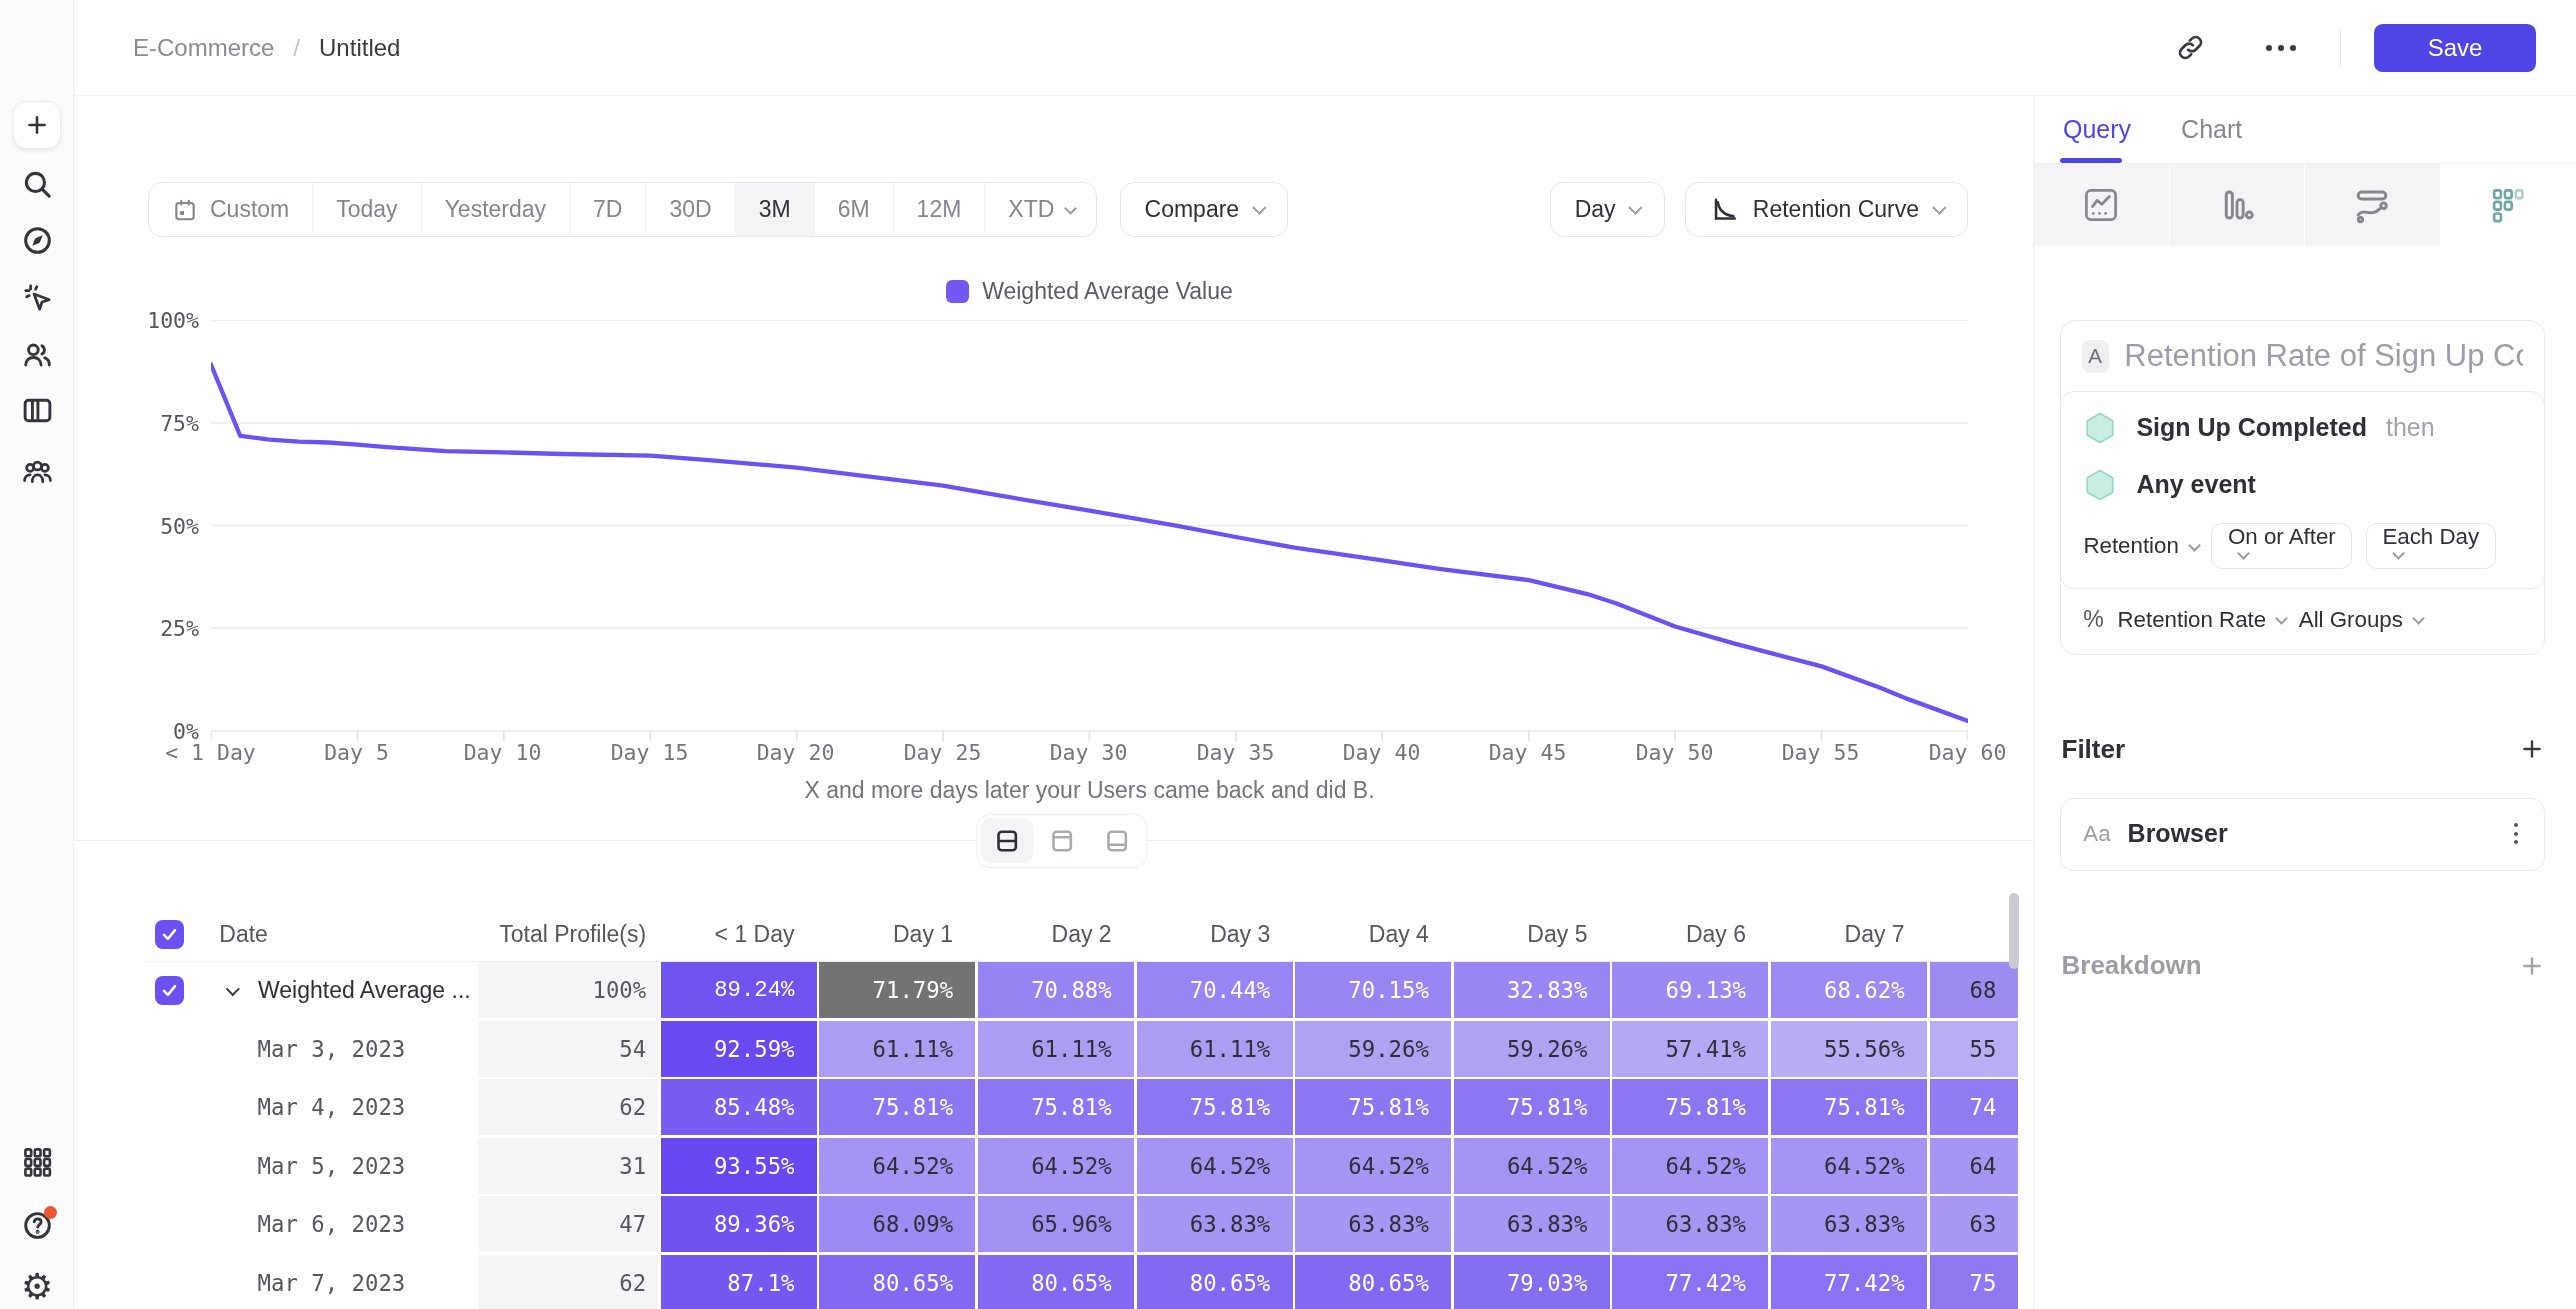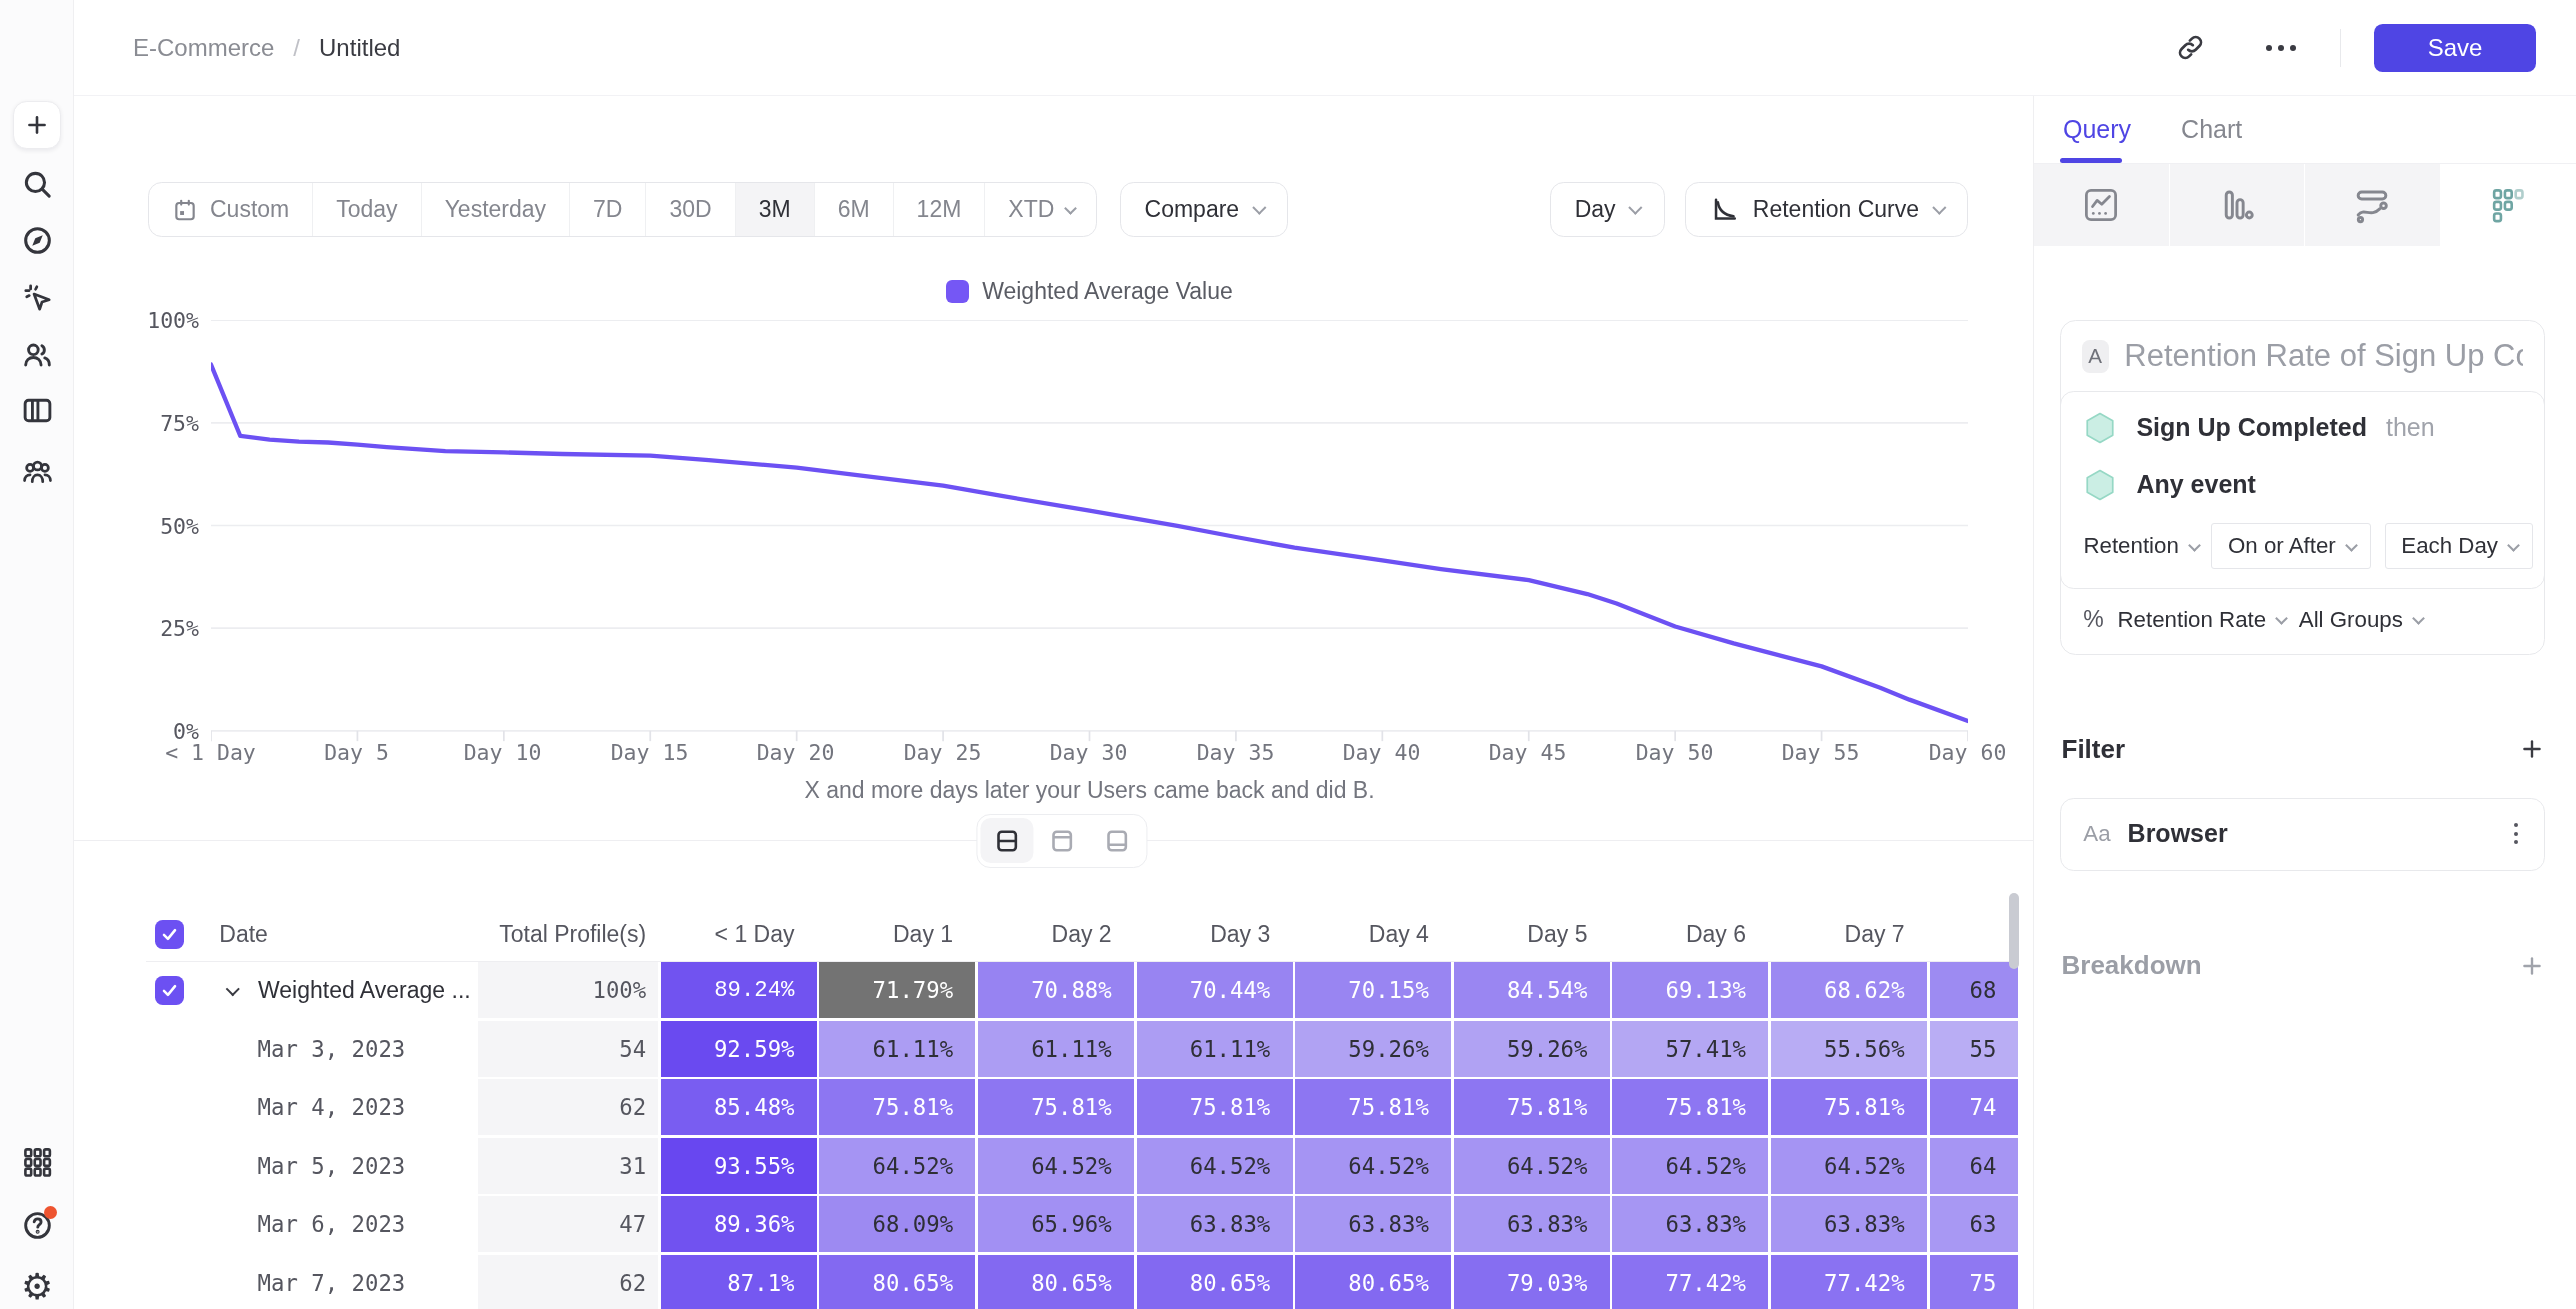--- a/index.html
+++ b/index.html
@@ -127,23 +127,23 @@
              font-size:20.6px; font-weight:500; display:flex; align-items:center; justify-content:center; }
   .q-title { font-size:31px; color:#9B9EA6; white-space:nowrap; overflow:hidden; }
   .q-inner { border:0.9px solid #E8E9EC; border-radius:13.7px; margin:0 -0.9px; }
   .event-row { display:flex; align-items:center; gap:19px; padding:14.6px 22.3px 0 22.3px; height:57px;
                cursor:pointer; }
   .event-name { font-size:25px; font-weight:600; color:#2F3037; }
   .event-suffix { font-size:25px; color:#A0A3AB; }
   .q-controls { display:flex; align-items:center; gap:13.7px; padding:17px 17px 19px 22.3px; }
   .plain-dd { font-size:22.3px; font-weight:500; color:#2F3037; display:flex; align-items:center;
               cursor:pointer; white-space:nowrap; }
-  .mini-pill { border:0.9px solid #E5E6EA; border-radius:3px; height:46px; padding:0 15.5px;
-               display:flex; align-items:center; font-size:22.3px; font-weight:500; color:#2F3037;
-               cursor:pointer; white-space:nowrap; }
+  .mini-pill { border:0.9px solid #E5E6EA; border-radius:11px; height:46px; padding:0 15.5px;
+               display:flex; align-items:flex-start; font-size:22.3px; font-weight:500; color:#2F3037;
+               cursor:pointer; white-space:nowrap;flex-direction:column; }
   .q-foot { display:flex; align-items:center; gap:13.7px; padding:17px 22.3px 20.6px 22.3px; }
   .pct-sign { font-size:23px; color:#55565F; font-weight:500; }
 
   .section-head { display:flex; align-items:center; justify-content:space-between;
                   margin:79px 31px 0 27.5px; }
   .section-title { font-size:26px; font-weight:600; color:#2F3037; }
   .section-title.muted { color:#9B9EA6; }
   .plus-ic { color:#3A3B42; cursor:pointer; }
   .plus-ic.muted { color:#A0A3AB; }
 
@@ -428,21 +428,21 @@
         <div class="cell datec mono">
           <span class="expander"></span>
           <span class="row-label">Weighted Average ...</span>
         </div>
         <div class="cell totalc mono">100%</div>
         <div class="cell pct mono" style="background:rgb(113,83,240);color:#FFFFFF;font-family:Liberation Mono, monospace;">89.24%</div>
         <div class="cell pct mono" style="background:#737373;color:#FFFFFF;">71.79%</div>
         <div class="cell pct mono" style="background:rgb(151,131,242);color:#FFFFFF;">70.88%</div>
         <div class="cell pct mono" style="background:rgb(152,132,242);color:#FFFFFF;">70.44%</div>
         <div class="cell pct mono" style="background:rgb(153,133,242);color:#FFFFFF;">70.15%</div>
-        <div class="cell pct mono" style="background:rgb(154,134,242);color:#FFFFFF;">84.54%</div>
+        <div class="cell pct mono" style="background:rgb(154,134,242);color:#FFFFFF;">32.83%</div>
         <div class="cell pct mono" style="background:rgb(155,136,242);color:#FFFFFF;">69.13%</div>
         <div class="cell pct mono" style="background:rgb(156,137,242);color:#FFFFFF;">68.62%</div>
         <div class="cell pct mono clipped" style="background:rgb(157,139,242);color:#2E2F36;">68</div>
       </div>
       <div class="tbl-row">
         <div class="cell check"></div>
         <div class="cell datec mono">
           <span class="expander-space"></span>
           <span>Mar 3, 2023</span>
         </div>

